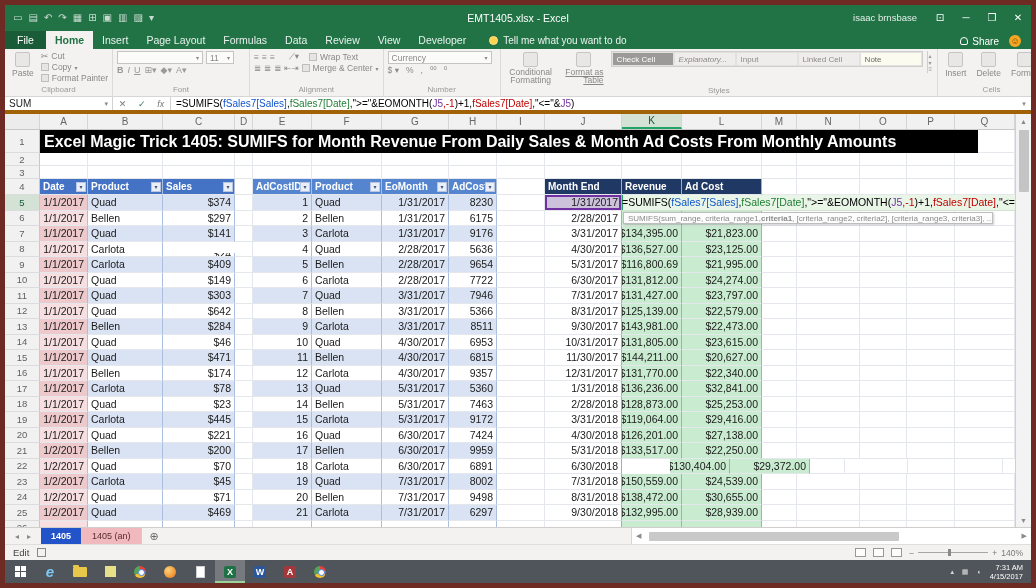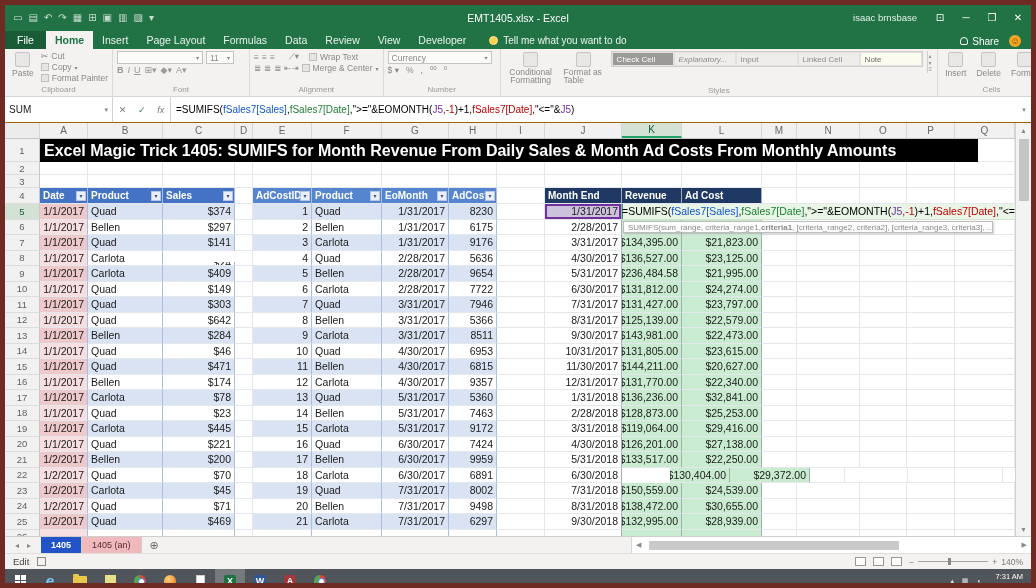--- a/index.html
+++ b/index.html
@@ -41,21 +41,21 @@
   .fmt-letters{display:flex;gap:4px;font-size:9px;color:#9b9997;align-items:center;}
   .chipwrap{border:1px solid #d0cecb;background:#fdfdfc;display:flex;flex-direction:column;}
   .chiprow{display:flex;}
   .chip{width:62px;height:14px;font-size:8px;display:flex;align-items:center;padding-left:4px;border:1px solid #e3e1df;background:#efedeb;color:#8c8a88;white-space:nowrap;overflow:hidden;}
   .chip.check-cell{background:#9c9a98;color:#fff;}
   .chip.explanatory{font-style:italic;}
   .chip.note{background:#fbfbef;color:#6a6a66;}
   .gallery-arrows{display:flex;flex-direction:column;justify-content:space-between;border-left:1px solid #d0cecb;font-size:6px;color:#9b9997;padding:1px;}
 
   
-  #formulabar{height:26px;display:flex;align-items:stretch;background:#fff;border-bottom:1px solid #a16207;flex:0 0 auto;}
+  #formulabar{height:17px;display:flex;align-items:stretch;background:#fff;border-bottom:4px solid #a16207;flex:0 0 auto;}
   #namebox{width:108px;border-right:1px solid #d4d2d0;font-size:10px;padding:1px 4px;color:#222;display:flex;align-items:center;justify-content:space-between;}
   .nb-arrow{color:#8a8886;font-size:7px;}
   #fx-btns{width:58px;display:flex;align-items:center;justify-content:space-around;border-right:1px solid #d4d2d0;color:#7a7a7a;font-size:9px;}
   #formula-text{flex:1;font-size:10px;display:flex;align-items:center;padding-left:5px;white-space:nowrap;overflow:hidden;color:#000;}
   #fb-caret{width:14px;display:flex;align-items:center;justify-content:center;color:#8a8886;font-size:7px;}
 
   
   #sheetwrap{flex:0 0 auto;display:flex;background:#fff;}
   #sheetcols{width:1010px;}
   #colheads{height:16px;display:flex;background:#f1f1f1;border-bottom:1px solid #c8c8c8;}
@@ -285,21 +285,21 @@
     </div>
 
     <div class="rgroup">
       <div class="rg-body">
         <div class="bigbtn" style="width:52px;">
           <span class="ico16"></span>
           <span style="text-align:center;line-height:8px;">Conditional Formatting</span>
         </div>
         <div class="bigbtn" style="width:46px;">
           <span class="ico16"></span>
-          <span style="text-align:left;line-height:8px;">Format as Table</span>
+          <span style="text-align:right;line-height:8px;text-decoration:underline;">Format as Table</span>
         </div>
         <div class="chipwrap">
           <div class="chiprow" id="chips2">
               <span class="chip check-cell">Check Cell</span>
               <span class="chip explanatory">Explanatory...</span>
               <span class="chip input">Input</span>
               <span class="chip linked-cell">Linked Cell</span>
               <span class="chip note">Note</span>
             </div>
         </div>
@@ -559,21 +559,21 @@
             <div class="cell num tb1 dateA" style="width: 48px;">1/1/2017</div>
             <div class="cell txt tb1 bandA" style="width: 75px;">Carlota</div>
             <div class="cell num tb1 bandA" style="width: 72px;">$409</div>
             <div class="cell " style="width: 18px;"></div>
             <div class="cell num tb1 bandA" style="width: 59px;">5</div>
             <div class="cell txt tb1 bandA" style="width: 70px;">Bellen</div>
             <div class="cell num tb1 bandA" style="width: 67px;">2/28/2017</div>
             <div class="cell num tb1 bandA" style="width: 48px;">9654</div>
             <div class="cell " style="width: 48px;"></div>
             <div class="cell num tb3" style="width: 77px;">5/31/2017</div>
-            <div class="cell num tb3 t3money" style="width: 60px;">$236,484.58</div>
+            <div class="cell num tb3 t3money" style="width: 60px;">$116,800.69</div>
             <div class="cell num tb3 t3money" style="width: 80px;">$21,995.00</div>
             <div class="cell " style="width: 35px;"></div>
             <div class="cell " style="width: 63px;"></div>
             <div class="cell " style="width: 47px;"></div>
             <div class="cell " style="width: 48px;"></div>
             <div class="cell " style="width: 60px;"></div>
           </div>
           <div class="grow" style="height: 15.5px;">
             <div class="rh" style="width: 35px; height: 15.5px;">10</div>
             <div class="cell num tb1 dateB" style="width: 48px;">1/1/2017</div>

